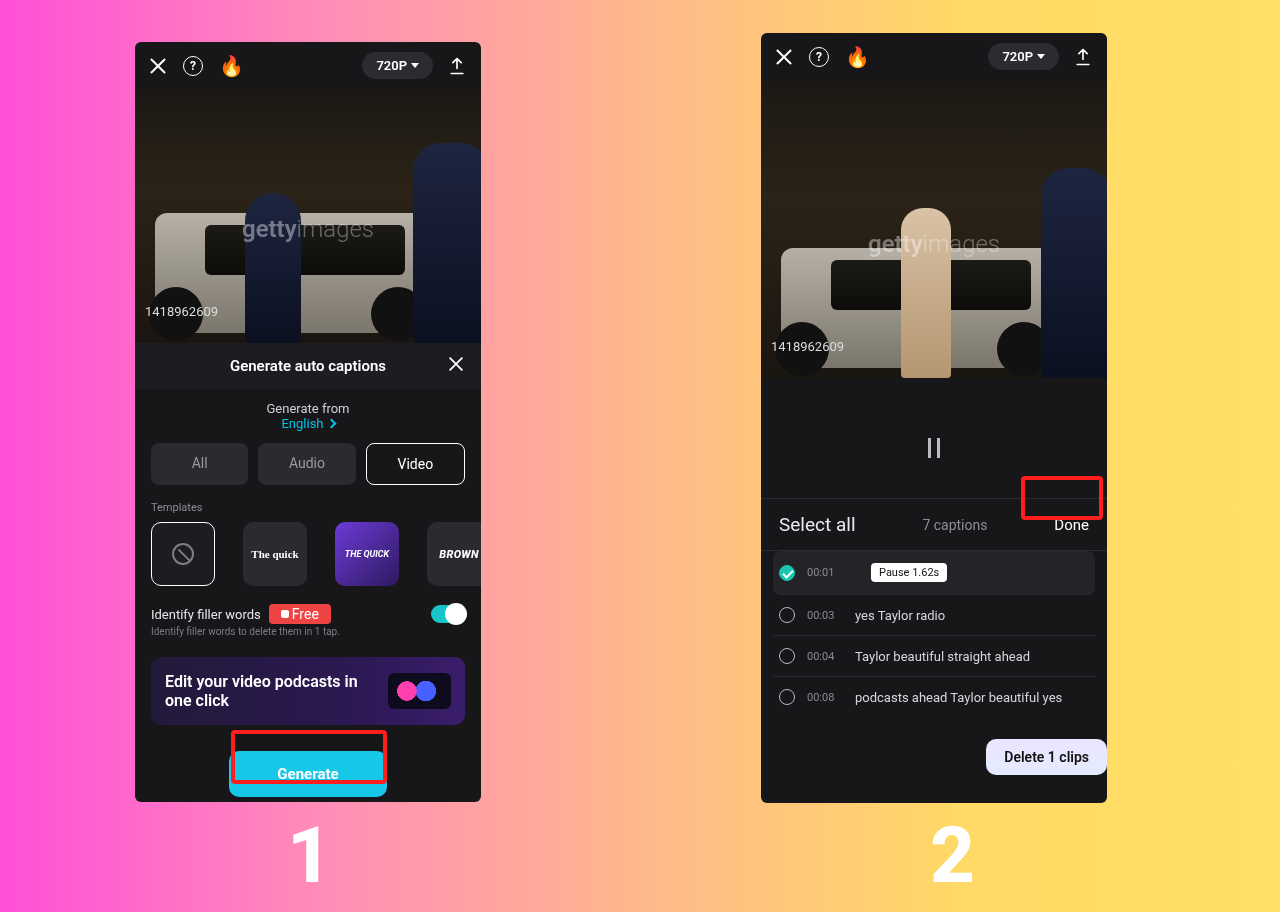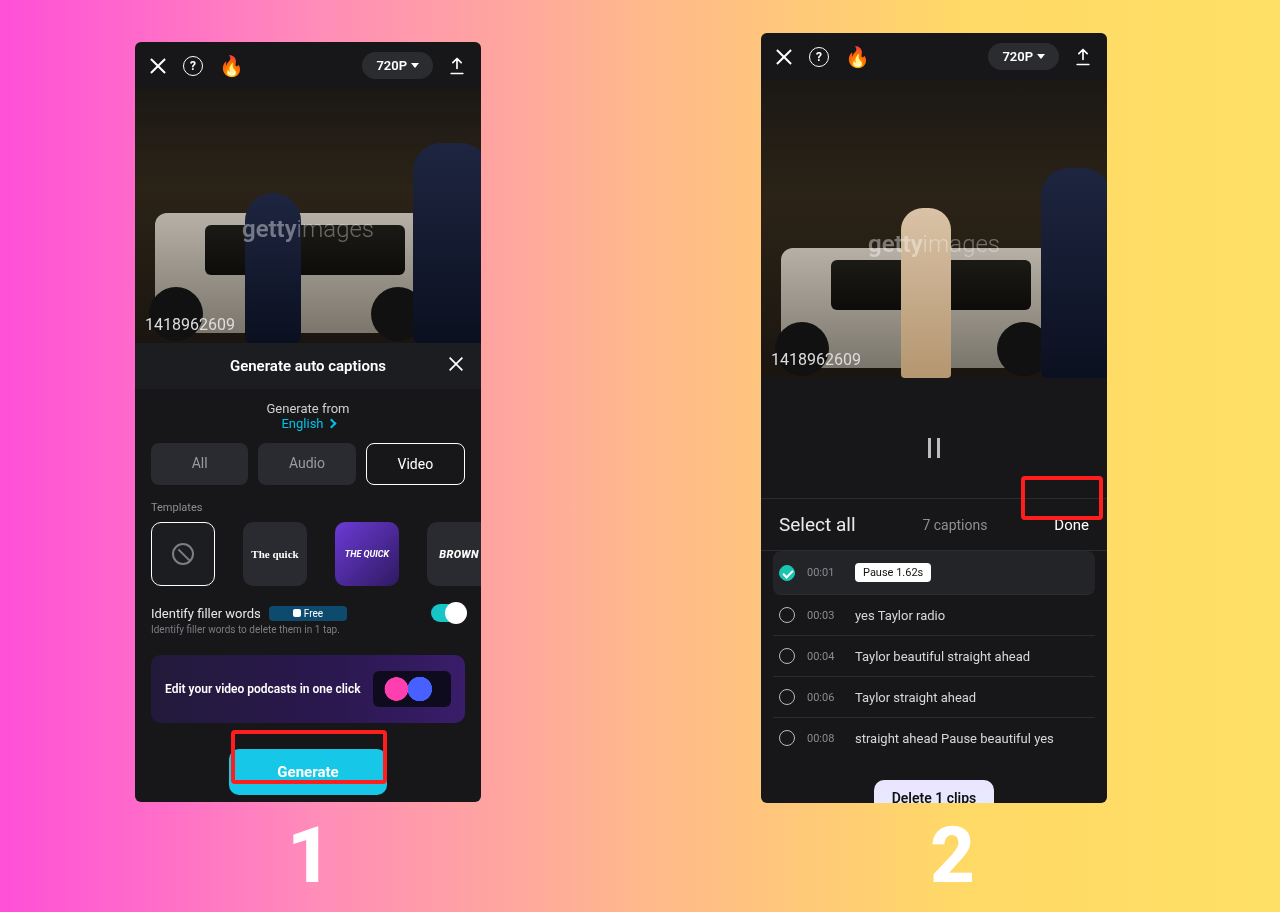--- a/index.html
+++ b/index.html
@@ -64,21 +64,21 @@
   position:relative;
   overflow:hidden;
 }
 .phone1 .preview { height:254px; }
 .phone2 .preview { height:298px; }
 .wm {
   position:absolute; left:50%; top:55%; transform:translate(-50%,-50%);
   color:rgba(255,255,255,.35); font-size:24px; font-weight:300; white-space:nowrap;
 }
 .wm b { font-weight:600; color:rgba(255,255,255,.4);}
-.idnum { position:absolute; left:10px; bottom:9px; font-size:16px; color:#ddd; }
+.idnum { position:absolute; left:10px; bottom:24px; font-size:13px; color:#ddd; }
 
 
 .suv {
   position:absolute; left:20px; bottom:10px; width:300px; height:120px;
   background:linear-gradient(180deg,#b6b0a6,#7b766c);
   border-radius:12px 18px 8px 8px;
 }
 .suv::after{content:"";position:absolute;left:-6px;bottom:-8px;width:54px;height:54px;background:#111;border-radius:50%;}
 .suv::before{content:"";position:absolute;right:30px;bottom:-8px;width:54px;height:54px;background:#111;border-radius:50%;}
 .window {
@@ -128,31 +128,31 @@
   width:22px; height:22px; border:2px solid #7d7d83; border-radius:50%; position:relative;
 }
 .tmpl .noentry::after{content:"";position:absolute;left:2px;top:9px;width:16px;height:2px;background:#7d7d83;transform:rotate(45deg);}
 .tmpl.serif { font-family:Georgia,serif; color:#fff; font-weight:600; font-size:11px;}
 .tmpl.quick { color:#fff; background:linear-gradient(135deg,#6b3bd6,#2f1960); font-style:italic; font-size:9px;}
 .tmpl.brown { color:#fff; font-weight:800; font-style:italic; letter-spacing:.3px; font-size:11px;}
 .tmpl.brown.out { color:#fff; background:#2a2b30; font-weight:900; font-size:12px; flex:0 0 44px; border-radius:10px 0 0 10px;}
 
 .filler-row { display:flex; align-items:center; justify-content:space-between; padding:18px 16px 2px;}
 .filler-title { font-size:13px; color:#e6e6ea; display:flex; align-items:center; gap:8px;}
-.free-badge { background:#0c4a6e; color:#fff; border-radius:4px; font-size:10px; padding:2px 24px; display:inline-flex; align-items:center; gap:3px;}
+.free-badge { background:#ef4444; color:#fff; border-radius:4px; font-size:14px; padding:2px 12px; display:inline-flex; align-items:center; gap:3px;}
 .free-badge::before{content:"";width:8px;height:8px;background:#fff;border-radius:2px;}
 .filler-sub { padding:0 16px 12px; font-size:10px; color:#7c7c82;}
 .toggle { width:34px; height:18px; border-radius:9px; background:#17c4c8; position:relative;}
 .toggle::after{content:"";position:absolute;right:-2px;top:-2px;width:22px;height:22px;border-radius:50%;background:#fff;}
 
 .podcast-card {
   margin:8px 16px; height:68px; border-radius:10px;
   background:linear-gradient(90deg,#221a3a,#2b1850 60%, #3a1d6b);
   display:flex; align-items:center; padding:0 14px; gap:12px;
-  font-size:12px; font-weight:600;
+  font-size:16px; font-weight:600;
 }
 .podcast-card .wave{
   margin-left:auto; width:78px; height:36px; border-radius:6px;
   background:
     radial-gradient(circle at 30% 50%, #ff3fb0 0 20%, transparent 21%),
     radial-gradient(circle at 60% 50%, #4760ff 0 24%, transparent 25%),
     linear-gradient(#0f0b1f,#0f0b1f);
 }
 
 .gen-wrap { display:flex; justify-content:center; padding:18px 0 22px;}
@@ -176,23 +176,23 @@
 .capitem {
   display:flex; align-items:center; gap:12px; padding:12px 6px;
   border-bottom:1px solid #2a2b30; font-size:13px;
 }
 .capitem.first { background:#232428; border-radius:8px;}
 .radio { width:16px; height:16px; border:1.8px solid #b9b9bf; border-radius:50%; flex-shrink:0;}
 .radio.checked { border-color:#1bc6b1; background:#1bc6b1; position:relative;}
 .radio.checked::after{content:"";position:absolute;left:3px;top:4px;width:8px;height:4px;border-left:2px solid #fff;border-bottom:2px solid #fff;transform:rotate(-45deg);}
 .ts { font-size:11px; color:#8a8a90; width:36px;}
 .captext { color:#d7d7db;}
-.pause-chip { background:#fff; color:#111; font-size:11px; padding:3px 8px; border-radius:4px;}
-
-.delete-wrap { display:flex; justify-content:center; padding:22px 0;}
+.pause-chip { background:#fff; color:#111; font-size:11px; padding:3px 8px; border-radius:4px;margin-left:16px;}
+
+.delete-wrap { display:flex; justify-content:flex-end; padding:22px 0;}
 .delete-chip {
   background:linear-gradient(180deg,#ece4ff,#e4ecff);
   color:#111; font-weight:600; font-size:14px;
   padding:10px 18px; border-radius:10px;
 }
 
 .step-num {
   position:absolute; color:#fff; font-weight:800; font-size:78px;
 }
 .sn1 { left:287px; top:810px;}
@@ -330,29 +330,24 @@
     <div class="capitem">
       <div class="radio"></div>
       <span class="ts">00:03</span>
       <span class="captext">yes Taylor radio</span>
     </div>
     <div class="capitem">
       <div class="radio"></div>
       <span class="ts">00:04</span>
       <span class="captext">Taylor beautiful straight ahead</span>
     </div>
-    <div class="capitem">
-      <div class="radio"></div>
-      <span class="ts">00:06</span>
-      <span class="captext">Taylor straight ahead</span>
-    </div>
     <div class="capitem" style="border-bottom:none">
       <div class="radio"></div>
       <span class="ts">00:08</span>
-      <span class="captext">straight ahead Pause beautiful yes</span>
+      <span class="captext">podcasts ahead Taylor beautiful yes</span>
     </div>
   </div>
 
   <div class="delete-wrap">
     <div class="delete-chip">Delete 1 clips</div>
   </div>
 </div>
 
 <div class="highlight-red hl-gen"></div>
 <div class="highlight-red hl-done"></div>

